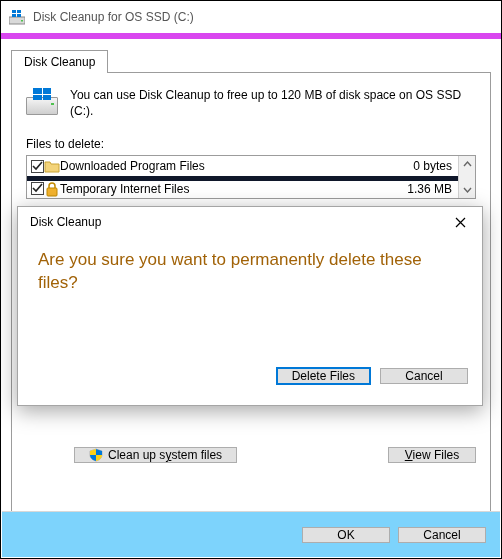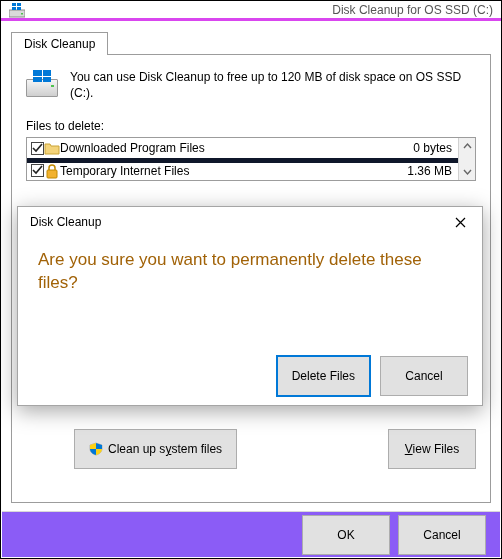--- a/index.html
+++ b/index.html
@@ -9,29 +9,28 @@
     font-size: 12px;
     background: #fff;
     width: 502px;
     height: 559px;
     overflow: hidden;
     border: 1px solid #000;
     position: relative;
   }
   
   .titlebar {
-    height: 20px;
+    height: 38px;
     background: #fff;
     display: flex;
     align-items: center;
     padding: 0 8px;
     color: #555;
     font-size: 12px;
-    border-bottom: 3px solid #d946ef;
-    justify-content: space-between;
+    border-bottom: 6px solid #d946ef;
   }
   .title-icon {
     width: 16px; height: 16px;
     margin-right: 8px;
     position: relative;
   }
   
   .title-icon svg { width:16px; height:16px; display:block; }
   
   .tabstrip {
@@ -109,33 +108,33 @@
     display:flex; flex-direction:column;
   }
   .sb-btn { flex:0 0 17px; display:flex; align-items:center; justify-content:center; }
   .sb-btn svg{width:9px;height:9px;}
   .sb-track { flex:1 1 auto; background:#f0f0f0; }
   
   .lower-btns {
     display:flex; justify-content:space-between; margin-top:248px;margin-left:48px;
   }
   .win-btn {
-    min-width:88px; height:40px;
+    min-width:88px; height:16px;
     background:#e1e1e1; border:1px solid #adadad;
     font-size:12px; font-family:inherit;
     display:inline-flex; align-items:center; justify-content:center; gap:5px;
     padding:0 14px;
   }
   .win-btn.wide { min-width:160px; }
   .accel { text-decoration: underline; }
   .shield-icon { width:14px; height:14px; }
   
   .footer {
     position:absolute; left:1px; right:1px; bottom:1px; height:46px;
-    background:#8b5cf6; border-top:1px solid #d8d8d8;
+    background:#7dd3fc; border-top:1px solid #d8d8d8;
     display:flex; align-items:center; justify-content:flex-end; gap:8px; padding-right:14px;
   }
   
   .modal {
     position:absolute;
     left:16px; top:205px;
     width:466px; height:200px;
     background:#fff;
     border:1px solid #a5a5a5;
     box-shadow: 0 5px 20px rgba(0,0,0,0.35);

